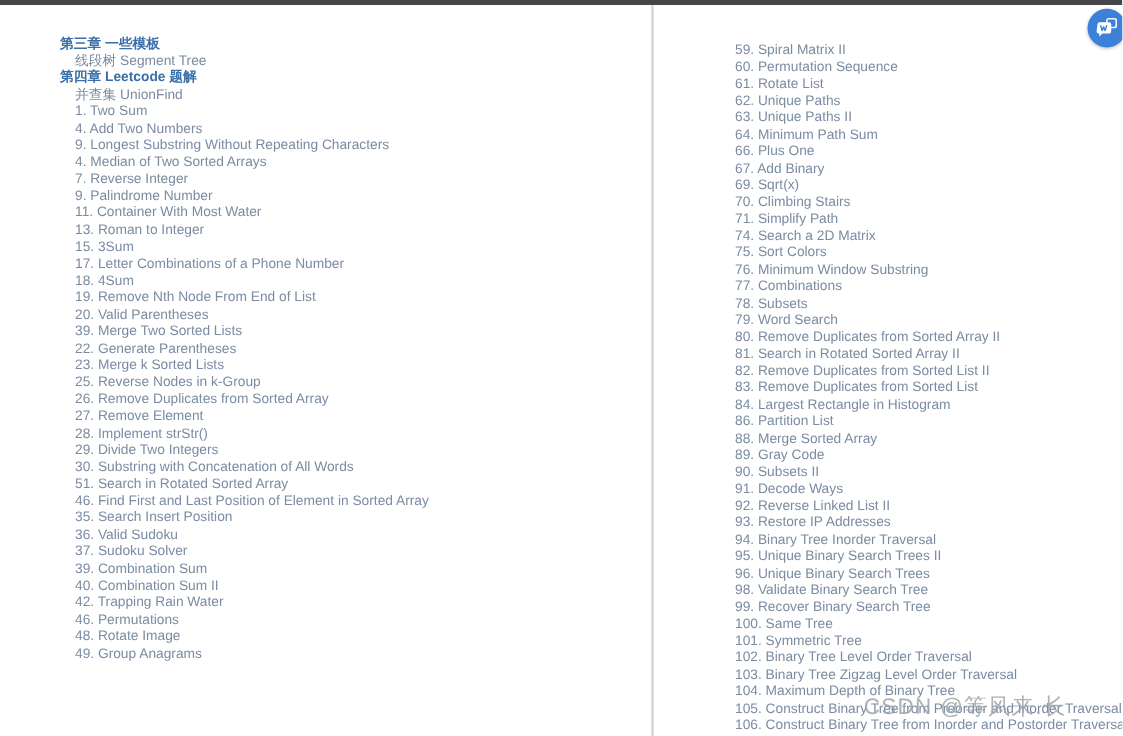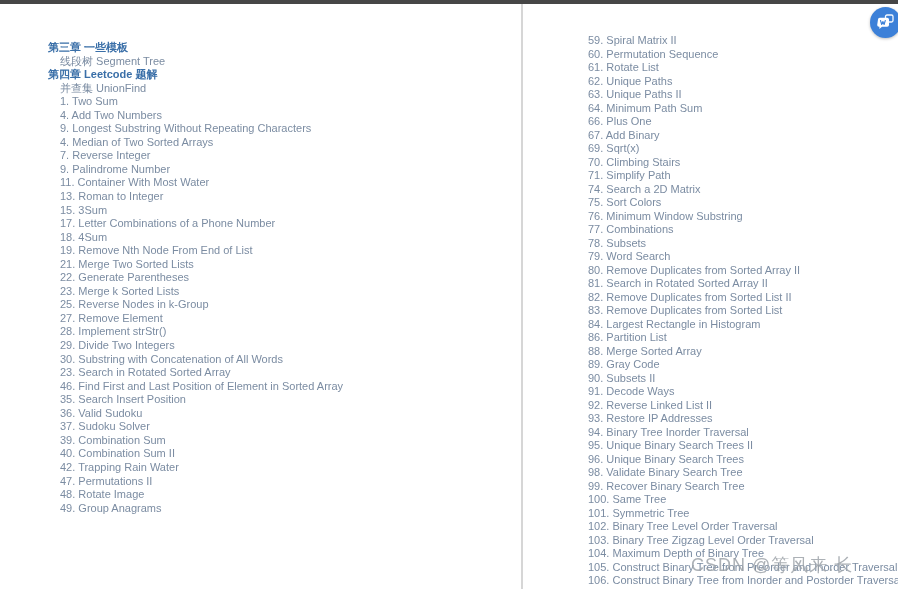--- a/index.html
+++ b/index.html
@@ -23,21 +23,21 @@
   .divider {
     position: absolute;
     left: 521px; top: 4px;
     width: 2px; height: 585px;
     background: #d6d6d6;
   }
   .col {
     position: absolute;
     white-space: nowrap;
   }
-  .col-left  { left: 48px;  top: 41px; }
+  .col-left  { left: 48px;  top: 29px; }
   .col-right { left: 588px; top: 34px; }
   .toc-line {
     height: 13.55px;
     line-height: 13.55px;
     font-size: 11px;
     white-space: nowrap;
   }
   .col-right .toc-line { height: 13.5px; line-height: 13.5px; }
   .toc-line.chapter {
     color: #3a6fa8;
@@ -87,37 +87,39 @@
       <div class="toc-line entry">9. Longest Substring Without Repeating Characters</div>
       <div class="toc-line entry">4. Median of Two Sorted Arrays</div>
       <div class="toc-line entry">7. Reverse Integer</div>
       <div class="toc-line entry">9. Palindrome Number</div>
       <div class="toc-line entry">11. Container With Most Water</div>
       <div class="toc-line entry">13. Roman to Integer</div>
       <div class="toc-line entry">15. 3Sum</div>
       <div class="toc-line entry">17. Letter Combinations of a Phone Number</div>
       <div class="toc-line entry">18. 4Sum</div>
       <div class="toc-line entry">19. Remove Nth Node From End of List</div>
-      <div class="toc-line entry">21. Merge Two Sorted Lists</div>
+      <div class="toc-line entry">20. Valid Parentheses</div>
+      <div class="toc-line entry">39. Merge Two Sorted Lists</div>
       <div class="toc-line entry">22. Generate Parentheses</div>
       <div class="toc-line entry">23. Merge k Sorted Lists</div>
       <div class="toc-line entry">25. Reverse Nodes in k-Group</div>
+      <div class="toc-line entry">26. Remove Duplicates from Sorted Array</div>
       <div class="toc-line entry">27. Remove Element</div>
       <div class="toc-line entry">28. Implement strStr()</div>
       <div class="toc-line entry">29. Divide Two Integers</div>
       <div class="toc-line entry">30. Substring with Concatenation of All Words</div>
-      <div class="toc-line entry">23. Search in Rotated Sorted Array</div>
+      <div class="toc-line entry">51. Search in Rotated Sorted Array</div>
       <div class="toc-line entry">46. Find First and Last Position of Element in Sorted Array</div>
       <div class="toc-line entry">35. Search Insert Position</div>
       <div class="toc-line entry">36. Valid Sudoku</div>
       <div class="toc-line entry">37. Sudoku Solver</div>
       <div class="toc-line entry">39. Combination Sum</div>
       <div class="toc-line entry">40. Combination Sum II</div>
       <div class="toc-line entry">42. Trapping Rain Water</div>
-      <div class="toc-line entry">47. Permutations II</div>
+      <div class="toc-line entry">46. Permutations</div>
       <div class="toc-line entry">48. Rotate Image</div>
       <div class="toc-line entry">49. Group Anagrams</div>
     </div>
 
   <div class="divider"></div>
 
   <div class="col col-right" id="right-col">
       <div class="toc-line entry">59. Spiral Matrix II</div>
       <div class="toc-line entry">60. Permutation Sequence</div>
       <div class="toc-line entry">61. Rotate List</div>

